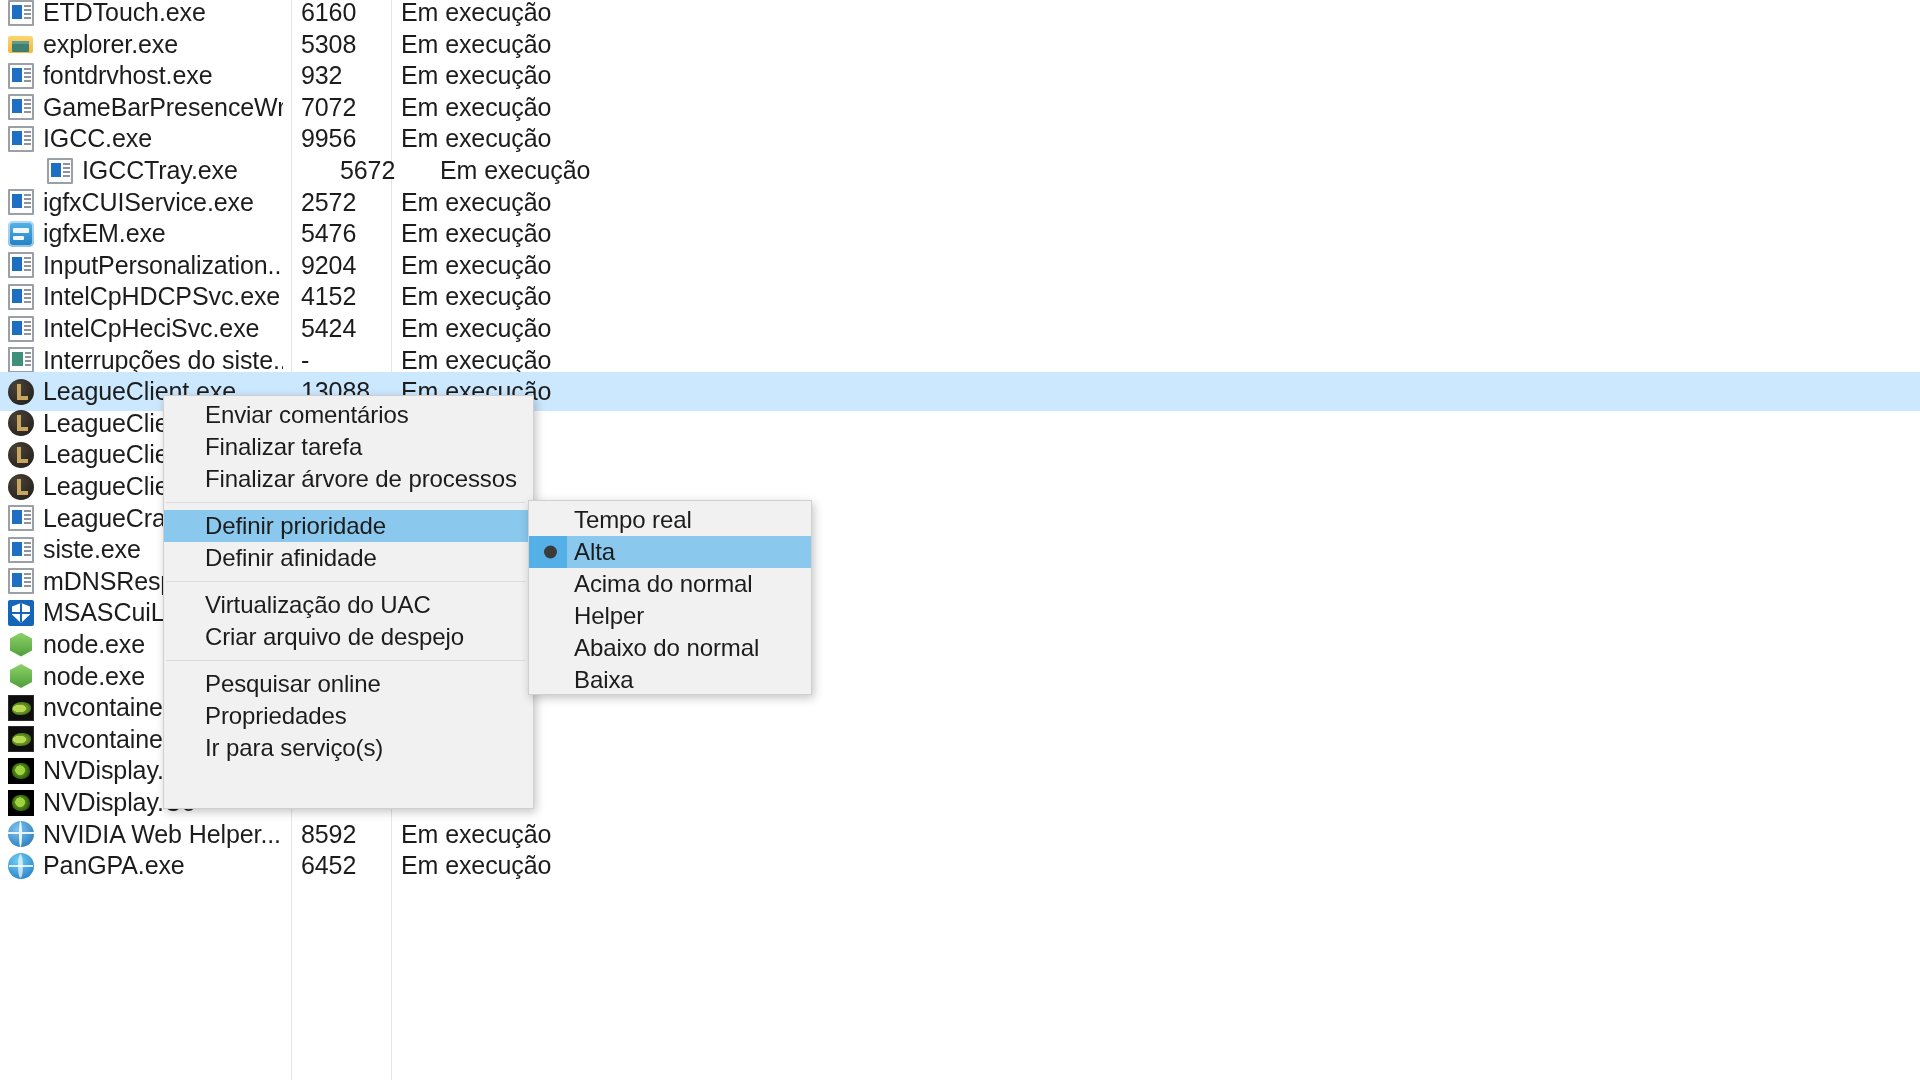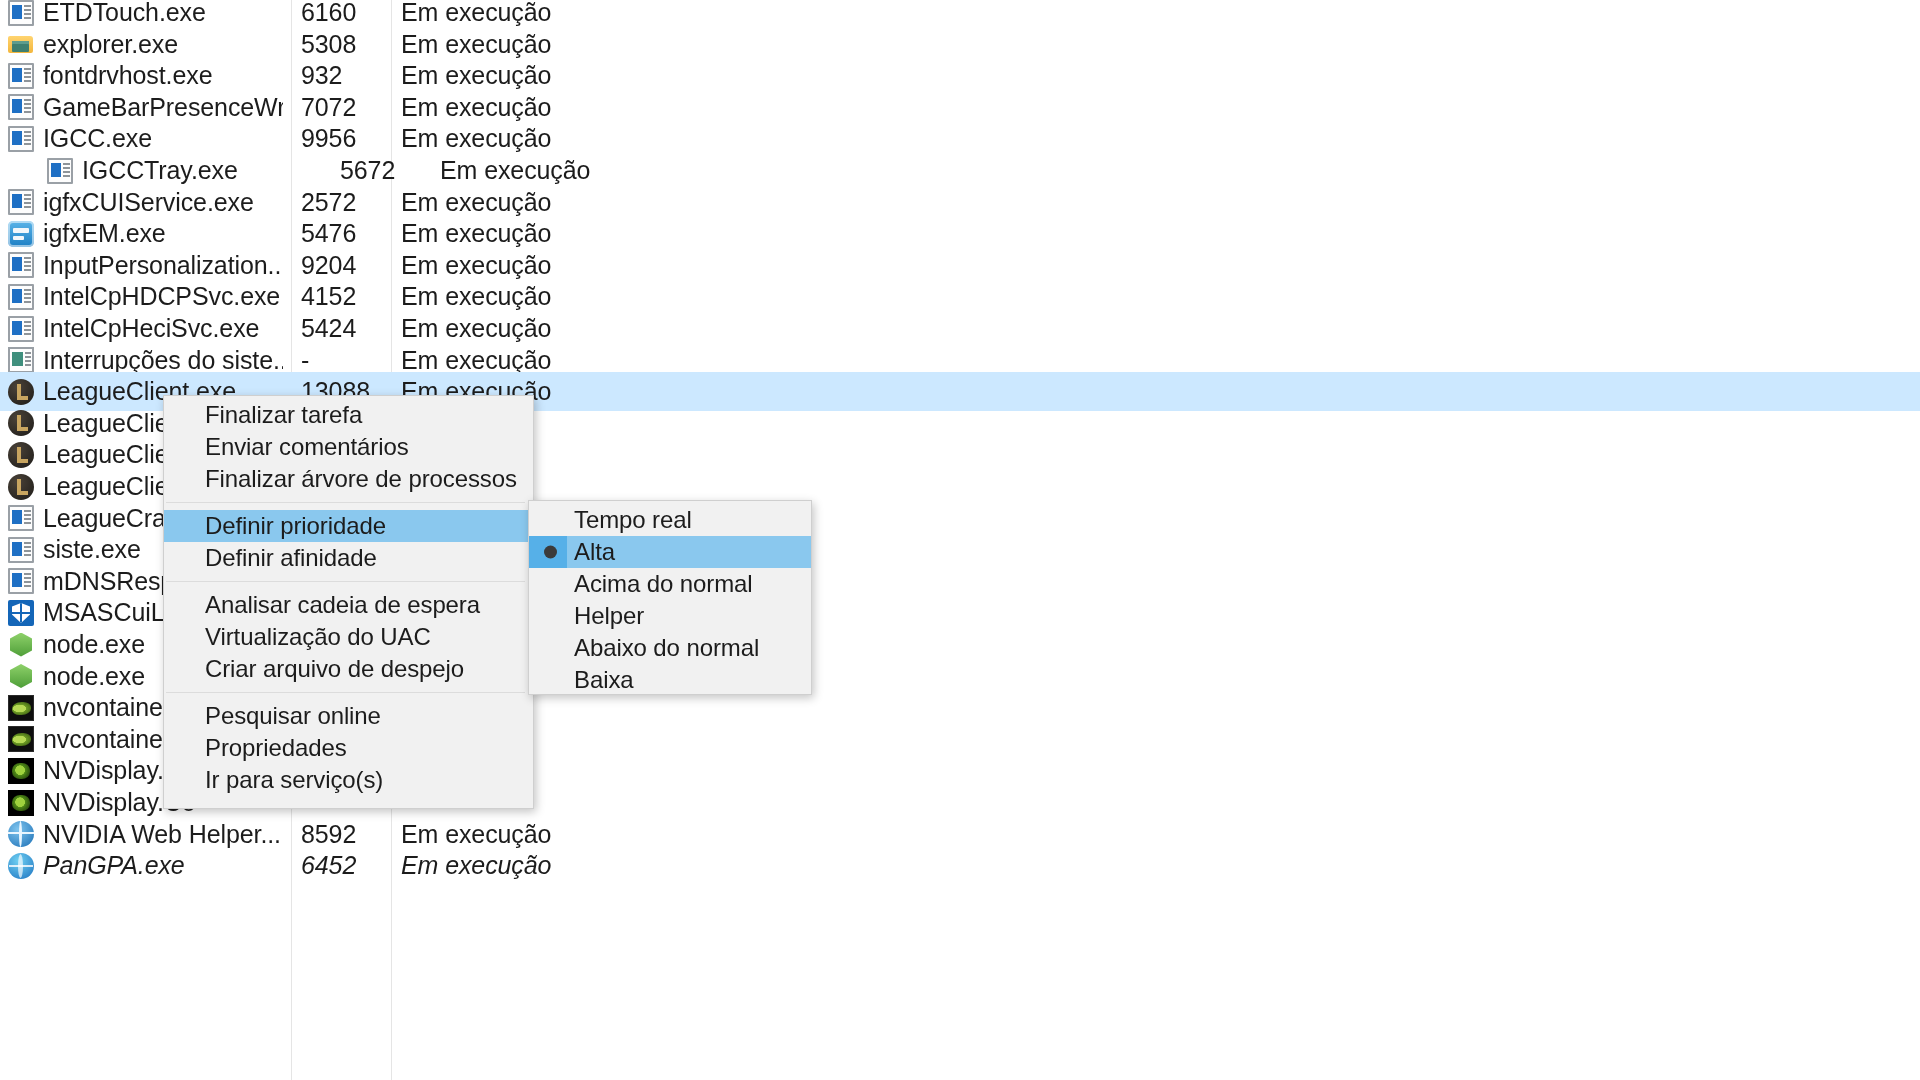--- a/index.html
+++ b/index.html
@@ -459,40 +459,39 @@
         <div class="cell-status"></div>
       </div>
       <div class="prow" style="top: 814.6px;">
         <div class="cell-name">
           <span class="ico ico-globe"></span>
           <span class="pname">NVIDIA Web Helper....</span>
         </div>
         <div class="cell-pid">8592</div>
         <div class="cell-status">Em execução</div>
       </div>
-      <div class="prow" style="top: 846.2px; font-style: italic;">
+      <div class="prow" style="top: 846.2px;">
         <div class="cell-name">
           <span class="ico ico-pan"></span>
           <span class="pname">PanGPA.exe</span>
         </div>
         <div class="cell-pid">6452</div>
         <div class="cell-status">Em execução</div>
       </div>
     </div>
 </div>
 
 <div id="ctx-menu">
+    <div class="mi">Enviar comentários</div>
     <div class="mi">Finalizar tarefa</div>
-    <div class="mi">Enviar comentários</div>
     <div class="mi">Finalizar árvore de processos</div>
     <div class="msep"></div>
     <div class="mi hl">Definir prioridade</div>
     <div class="mi">Definir afinidade</div>
     <div class="msep"></div>
-    <div class="mi">Analisar cadeia de espera</div>
     <div class="mi">Virtualização do UAC</div>
     <div class="mi">Criar arquivo de despejo</div>
     <div class="msep"></div>
     <div class="mi">Pesquisar online</div>
     <div class="mi">Propriedades</div>
     <div class="mi">Ir para serviço(s)</div>
   </div>
 
 <div id="prio-submenu">
     <div class="si"><span>Tempo real</span></div>

